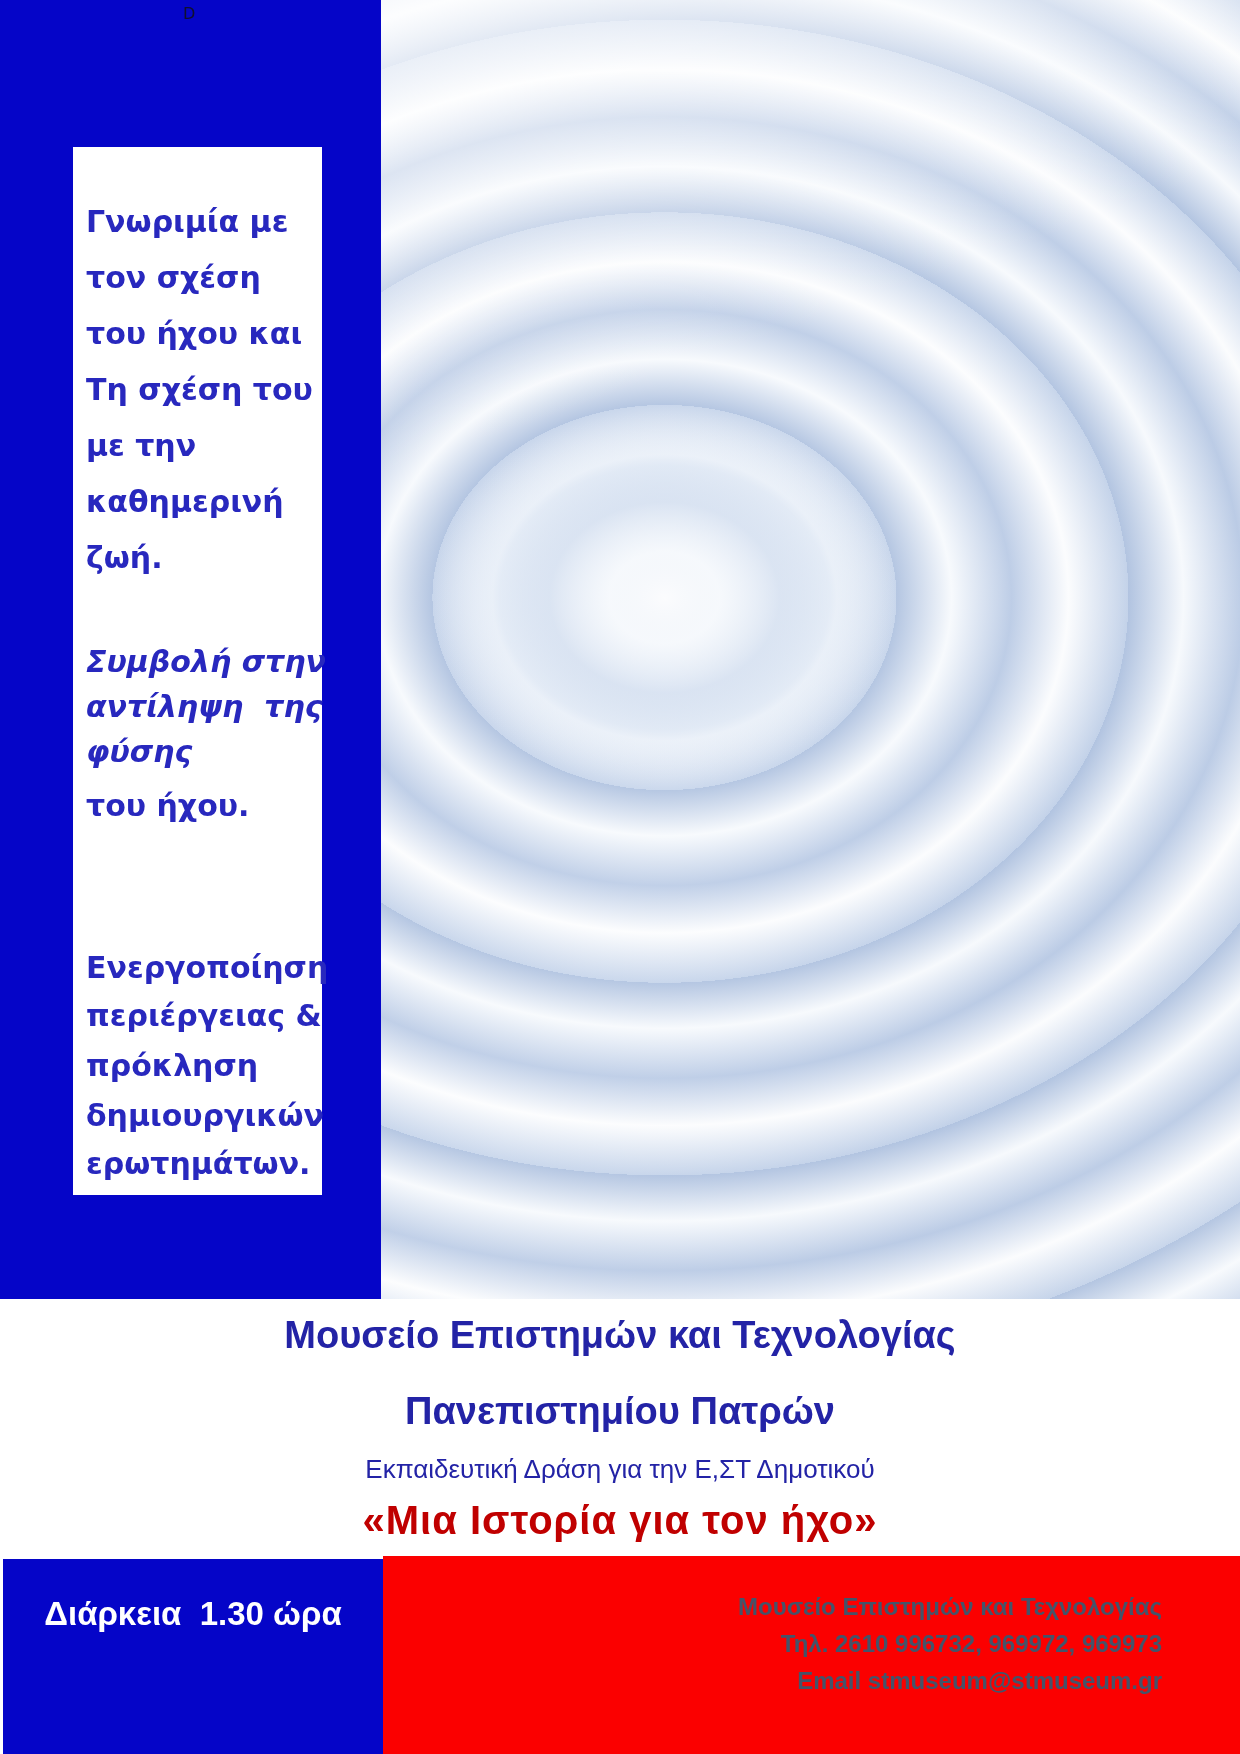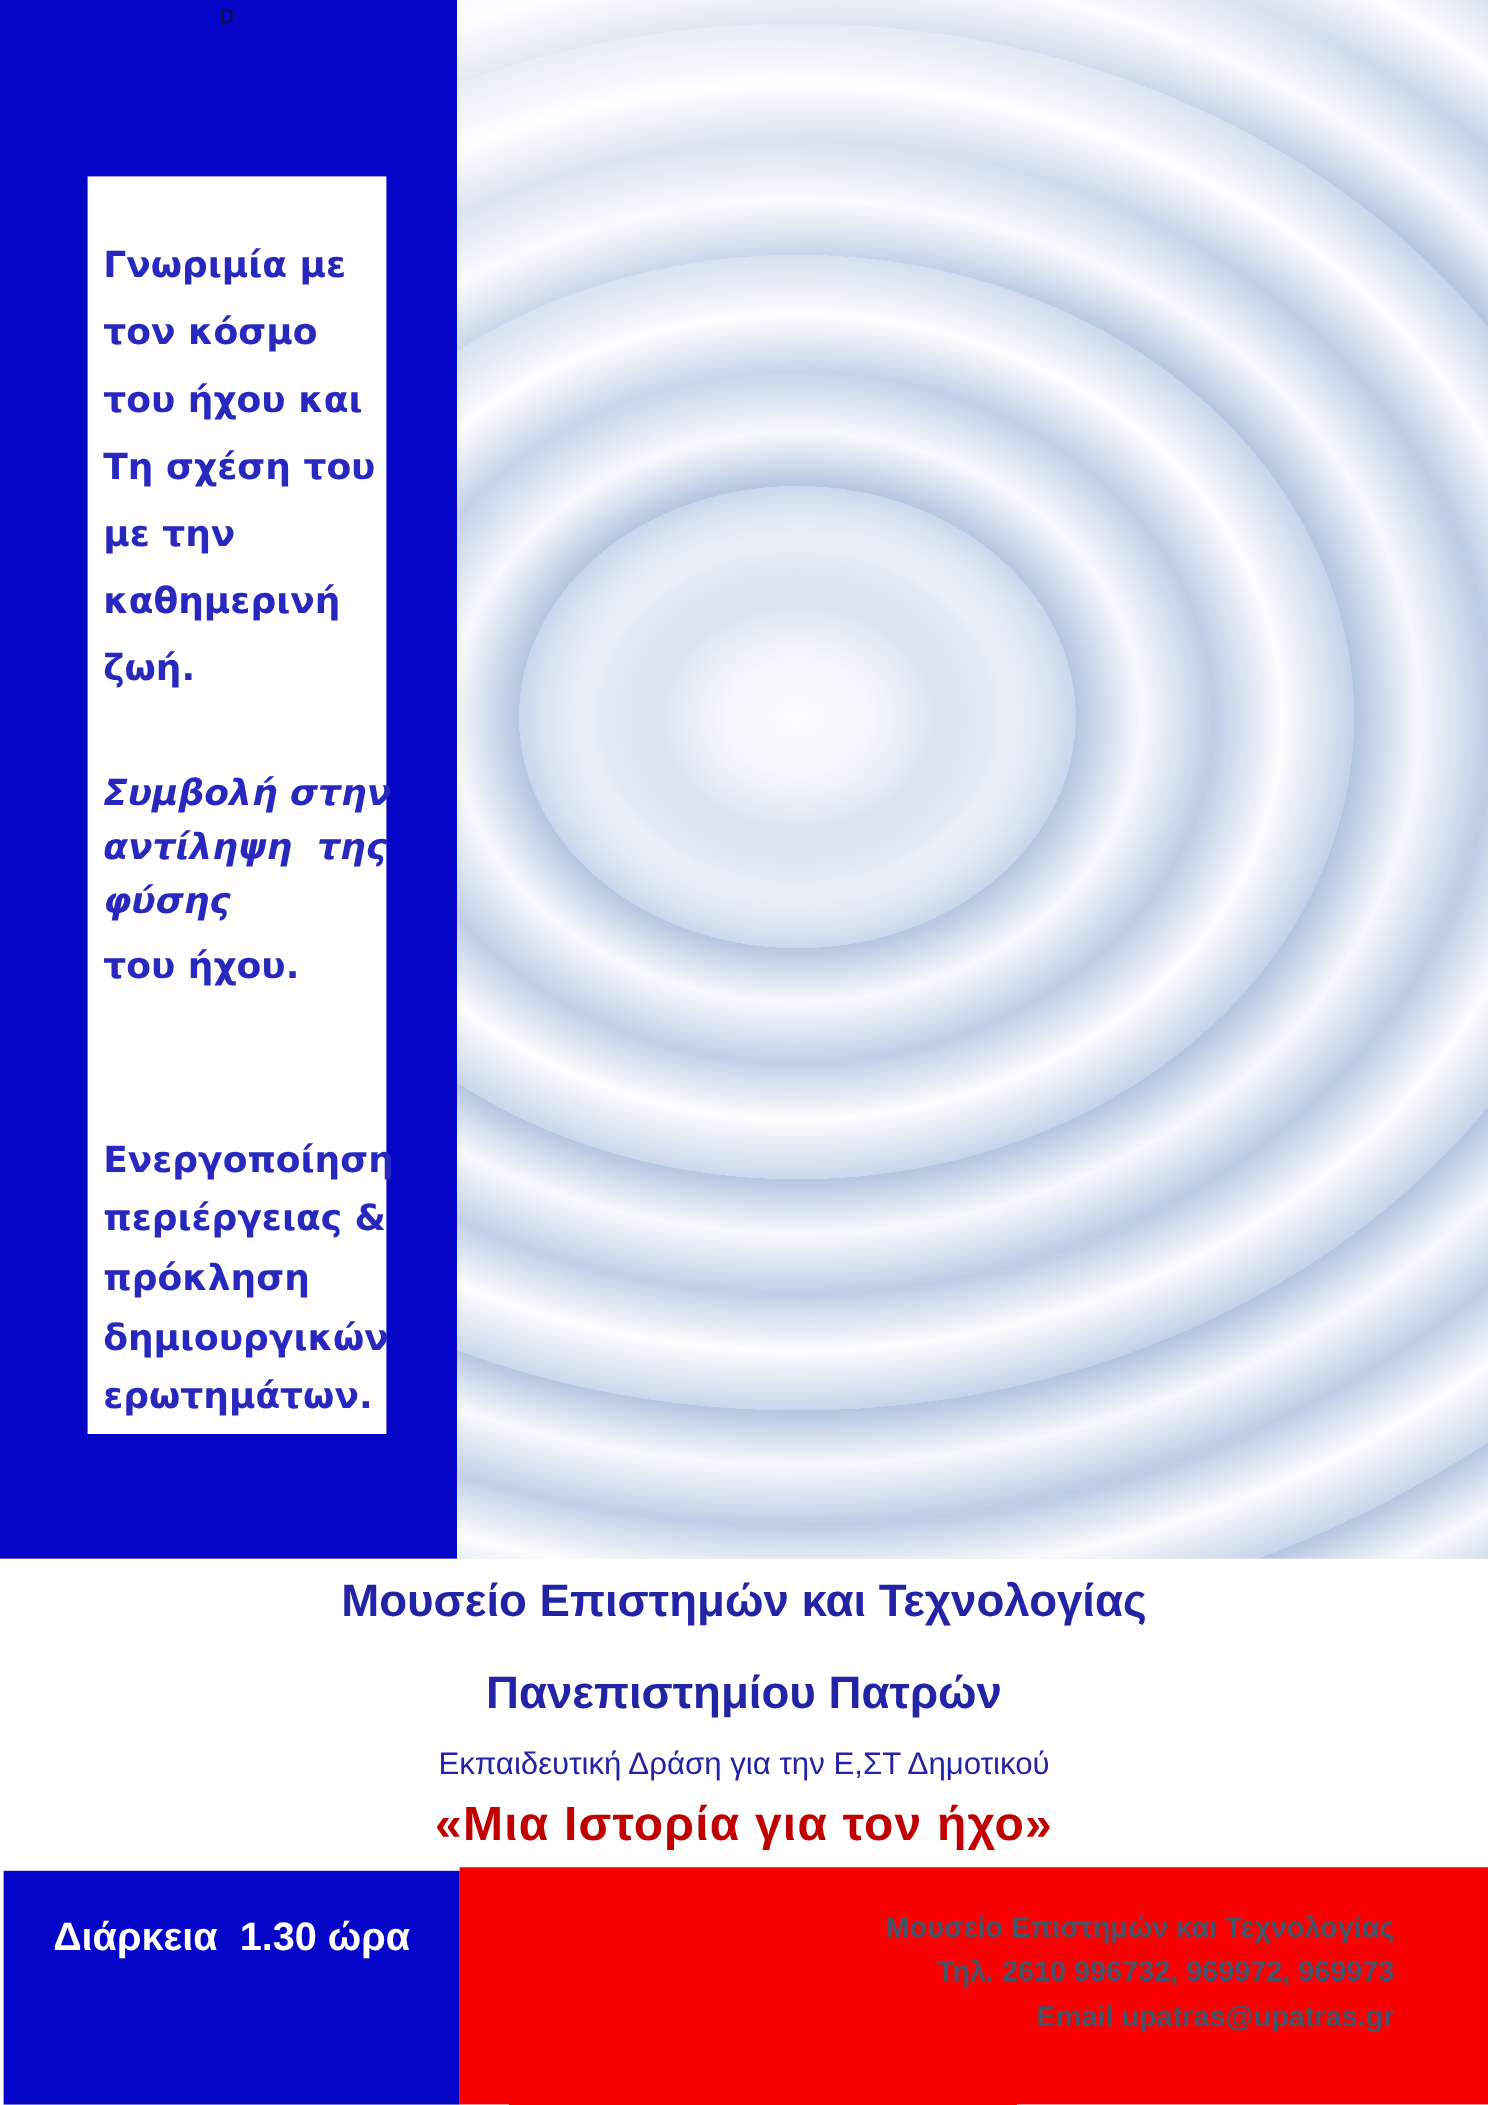--- a/index.html
+++ b/index.html
@@ -108,21 +108,21 @@
   <div class="band-blue">
     <span class="marker-d">D</span>
   </div>
 
   <div class="ripple"></div>
 
   <div class="side-box">
 
   <div class="para">
         <div class="line">Γνωριμία με</div>
-        <div class="line">τον κόσμο</div>
+        <div class="line">τον σχέση</div>
         <div class="line">του ήχου και</div>
         <div class="line">Τη σχέση του</div>
         <div class="line">με την</div>
         <div class="line">καθημερινή</div>
         <div class="line">ζωή.</div>
       </div>
       <div class="para">
         <div class="line">Συμβολή στην</div>
         <div class="line">αντίληψη  της</div>
         <div class="line">φύσης</div>
@@ -147,20 +147,20 @@
     <div class="museum-title">Μουσείο Επιστημών και Τεχνολογίας</div>
     <div class="museum-title second">Πανεπιστημίου Πατρών</div>
     <div class="mid-subtitle">Εκπαιδευτική Δράση για την Ε,ΣΤ Δημοτικού</div>
     <div class="event-title">«Μια Ιστορία για τον ήχο»</div>
   </div>
 
   <div class="footer-red">
 
   <div class="contact-line">Μουσείο Επιστημών και Τεχνολογίας</div>
       <div class="contact-line">Τηλ. 2610 996732, 969972, 969973</div>
-      <div class="contact-line">Email upatras@upatras.gr</div>
+      <div class="contact-line">Email stmuseum@stmuseum.gr</div>
     </div>
 
   <div class="footer-blue">
     <div class="duration">Διάρκεια  1.30 ώρα</div>
   </div>
 
 </div>
 
 </body></html>

